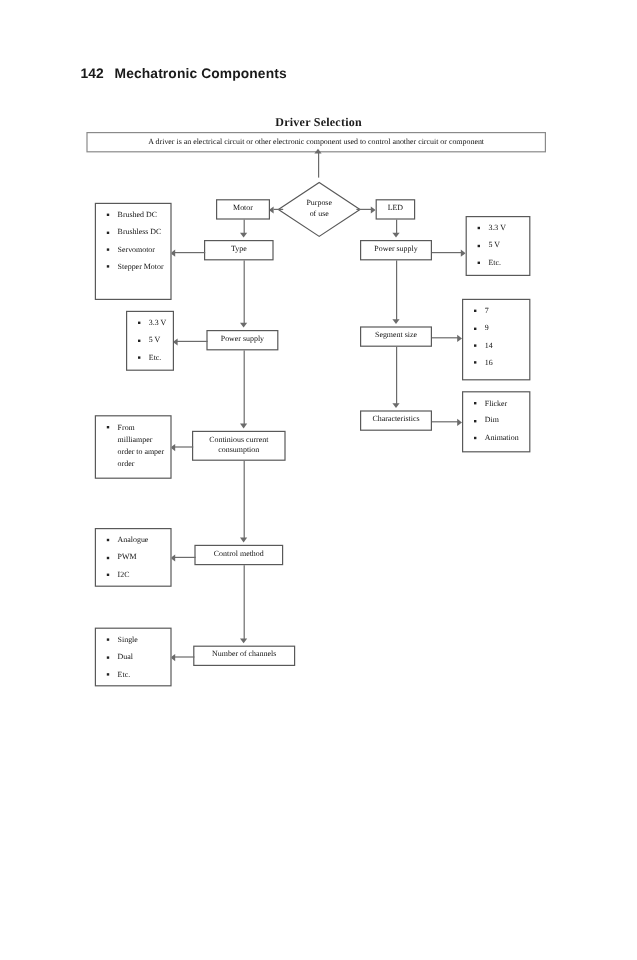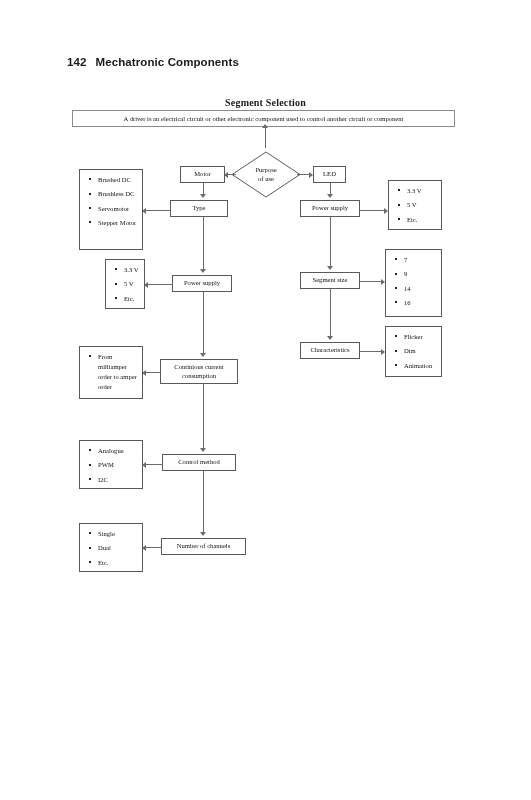--- a/index.html
+++ b/index.html
@@ -177,21 +177,21 @@
 </style>
 </head>
 <body>
 
 <div id="page">
 
   <div class="running-head">
     <span class="folio">142</span><span class="chapter-title">Mechatronic Components</span>
   </div>
 
-  <div class="fig-title">Segment Selection</div>
+  <div class="fig-title">Driver Selection</div>
 
   <div class="banner" style="left:72px; top:98px; width:383px; height:17px;">A driver is an electrical circuit or other electronic component used to control another circuit or component</div>
 
   <div class="vline" style="left:265px; top:115px; height:21px;"></div>
   <div class="arrow-up" style="left:262px; top:112px;"></div>
 
   <div class="diamond" style="left:231px; top:139px; width:70px; height:47px;">
     <svg width="70" height="47" viewBox="0 0 70 47" aria-hidden="true">
       <polygon points="35,1 69,23.5 35,46 1,23.5" fill="#ffffff" stroke="#595959" stroke-width="1"></polygon>
     </svg>

